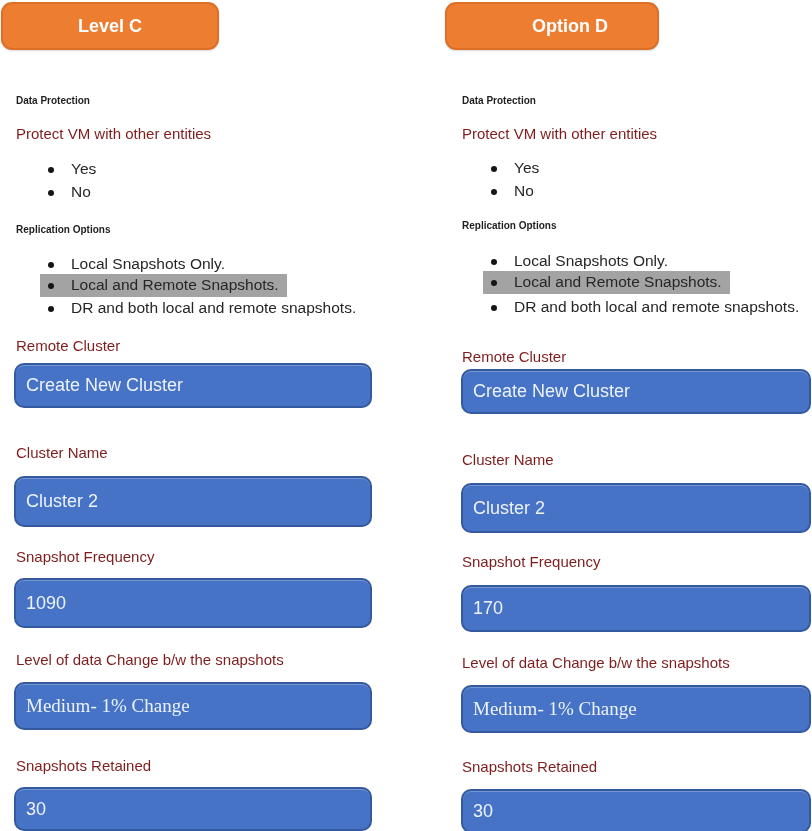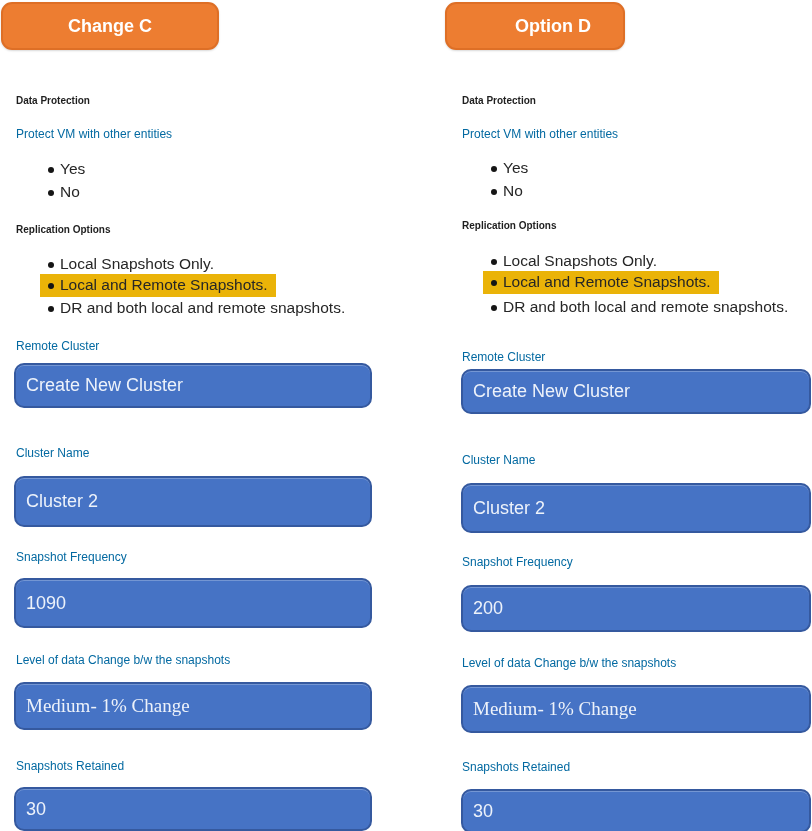--- a/index.html
+++ b/index.html
@@ -18,39 +18,39 @@
   .col1 { left:406px; --lx:56px; --bux:77px; --fx:55px; --fw:350px; }
 
   .hdr-btn {
     position:absolute; top:2px; height:48px;
     background:#ED7D31; border:2px solid #DE6F26; border-radius:11px;
     color:#ffffff; font-weight:bold; font-size:18px;
     display:flex; align-items:center; justify-content:center;
     box-shadow:0 1px 2px rgba(0,0,0,0.15);
   }
   .col0 .hdr-btn { left:1px;  width:218px; }
-  .col1 .hdr-btn { left:39px; width:180px;padding-left:36px; }
+  .col1 .hdr-btn { left:39px; width:214px;padding-left:36px; }
 
   .heading {
     position:absolute; left:var(--lx);
     font-weight:bold; font-size:10px; line-height:18px; color:#1f1f1f;
     white-space:nowrap;
   }
   .plain, .field-label {
     position:absolute; left:var(--lx);
-    font-size:12px; line-height:18px; color:#0369a1;
+    font-size:15px; line-height:18px; color:#7f1d1d;
     white-space:nowrap;
   }
 
   .bullet-row { position:absolute; left:var(--bux); white-space:nowrap; }
   .bullet-inner {
-    display:inline-flex; align-items:center; gap:6px;
+    display:inline-flex; align-items:center; gap:17px;
     padding:2px 8px 3px 8px;
   }
-  .bullet-row.hl .bullet-inner { background:#eab308; }
+  .bullet-row.hl .bullet-inner { background:#a3a3a3; }
   .dot {
     width:6px; height:6px; border-radius:50%;
     background:#151515; flex:none; margin-top:1px;
   }
   .btext { font-size:15.5px; line-height:18px; color:#262626; }
 
   .blue-btn {
     position:absolute; left:var(--fx); width:var(--fw);
     background:#4673C5; border:2px solid #35599F; border-radius:10px;
     color:#EDF2FA; font-size:18px;
@@ -61,21 +61,21 @@
     font-family:"Liberation Serif", serif; font-size:19px;
   }
 </style>
 </head>
 <body>
 
 <div class="canvas">
 
   <section class="col col0">
 
-    <div class="hdr-btn">Change C</div>
+    <div class="hdr-btn">Level C</div>
 
     <div class="heading" style="top:92px">Data Protection</div>
 
     <div class="plain" style="top:125px">Protect VM with other entities</div>
 
     <div class="bullet-row" style="top:158px">
       <span class="bullet-inner">
         <span class="dot"></span>
         <span class="btext">Yes</span>
       </span>
@@ -182,21 +182,21 @@
       <span>Create New Cluster</span>
     </div>
 
     <div class="field-label" style="top:451px">Cluster Name</div>
     <div class="blue-btn" style="top:483px; height:50px">
       <span>Cluster 2</span>
     </div>
 
     <div class="field-label" style="top:553px">Snapshot Frequency</div>
     <div class="blue-btn" style="top:585px; height:47px">
-      <span>200</span>
+      <span>170</span>
     </div>
 
     <div class="field-label" style="top:654px">Level of data Change b/w the snapshots</div>
     <div class="blue-btn" style="top:685px; height:48px">
       <span class="serif">Medium- 1% Change</span>
     </div>
 
     <div class="field-label" style="top:758px">Snapshots Retained</div>
     <div class="blue-btn" style="top:789px; height:44px">
       <span>30</span>

